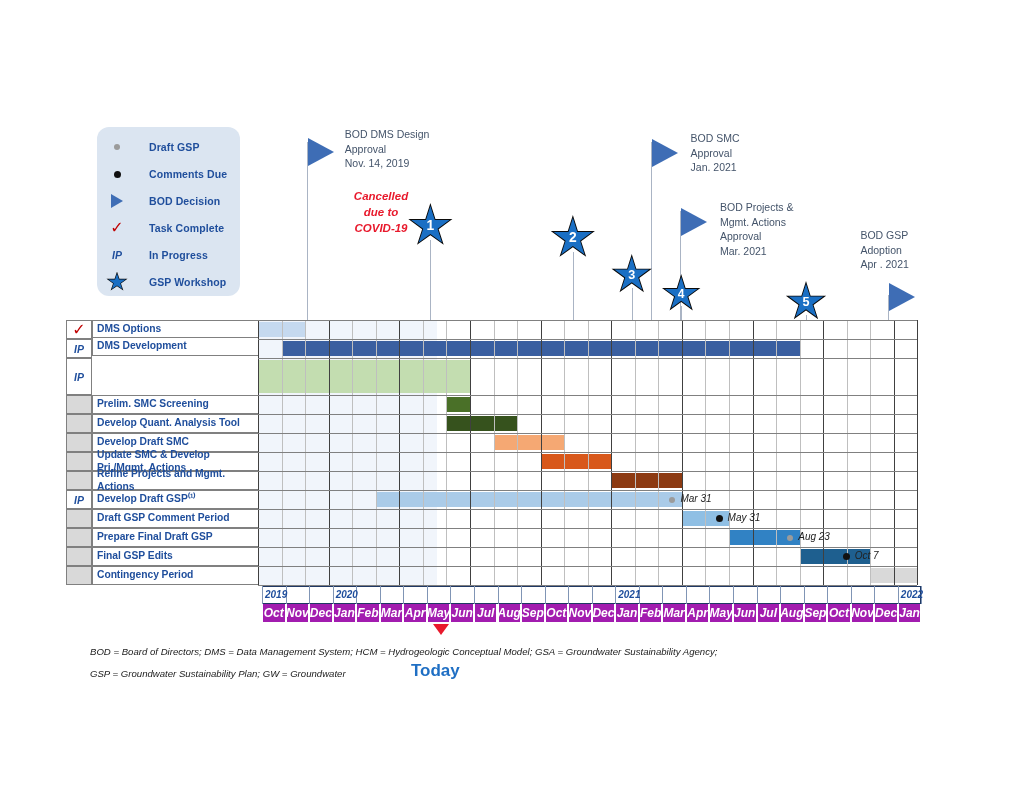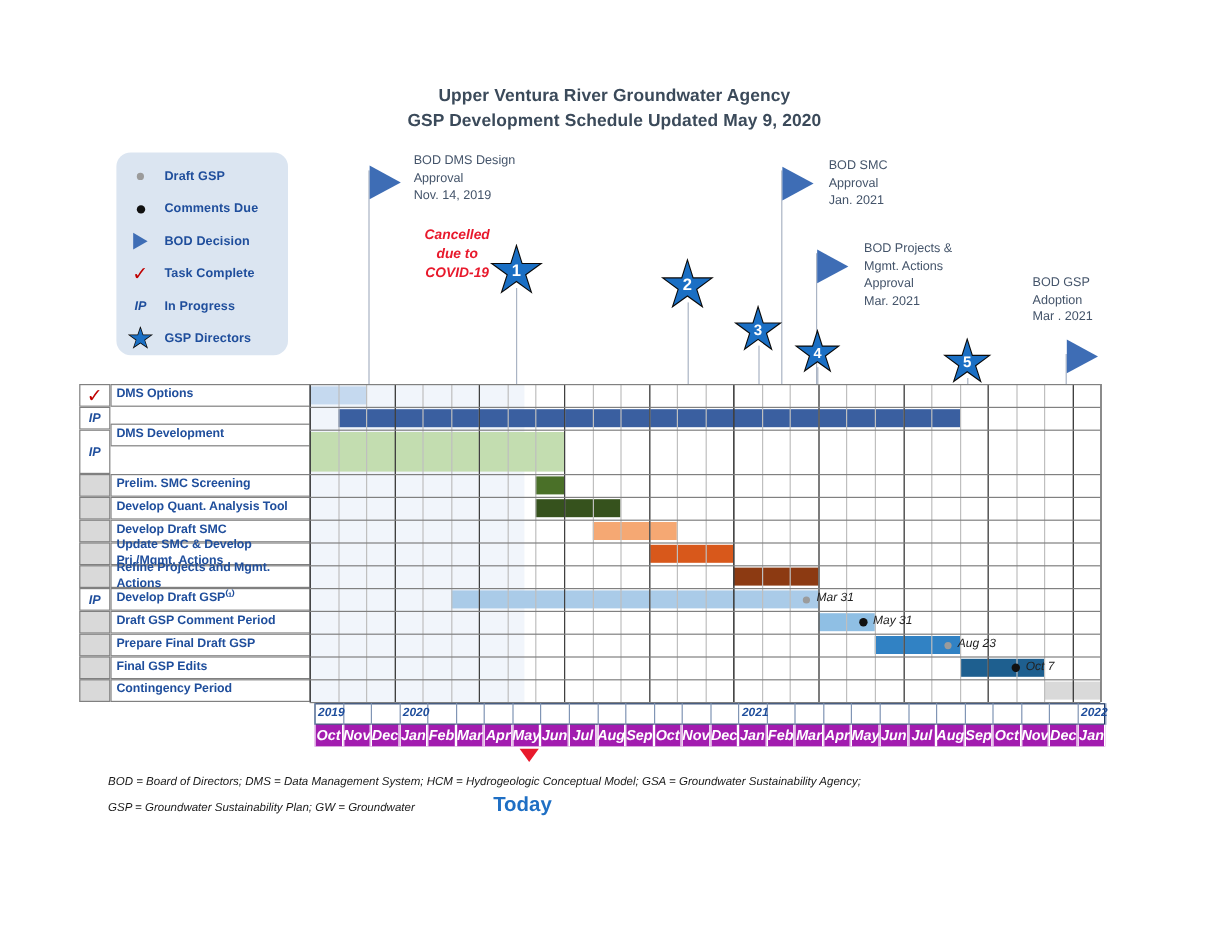--- a/index.html
+++ b/index.html
@@ -24,21 +24,21 @@
   }
   .legend-row{
     position:absolute;left:0;width:143px;height:28px;
     display:flex;align-items:center;
   }
   .legend-ico{
     width:40px;text-align:center;font-size:11px;flex:0 0 40px;
     display:flex;align-items:center;justify-content:center;height:28px;
   }
   .legend-lbl{
-    font-size:10.5px;font-weight:bold;color:#1f4e9c;letter-spacing:.1px;
+    font-size:10.5px;font-weight:bold;color:#1f4e9c;letter-spacing:.1px;margin-left:12px;
   }
   .dot-gray{width:6px;height:6px;border-radius:50%;background:#9b9b9b;display:block;}
   .dot-black{width:7px;height:7px;border-radius:50%;background:#111111;display:block;}
   .flag-tri{
     width:0;height:0;border-left:12px solid #3e6db5;
     border-top:7px solid transparent;border-bottom:7px solid transparent;display:block;
   }
   .chk{color:#c00000;font-size:16px;font-weight:bold;line-height:1;font-family:"DejaVu Sans",sans-serif;}
   .ip{font-style:italic;font-weight:bold;font-size:10.5px;color:#1f4e9c;}
   .star-wrap{position:absolute;}
@@ -124,24 +124,20 @@
     font-size:9.6px;font-style:italic;color:#1a1a1a;line-height:13px;
     margin-bottom:9px;font-family:"Liberation Sans",sans-serif;
   }
   .note.head{margin-bottom:9px;}
 </style>
 </head>
 <body>
 
 <div class="root">
 
-  <div class="title">
-    <div>Upper Ventura River Groundwater Agency</div>
-    <div>GSP Development Schedule Updated May 9, 2020</div>
-  </div>
 
   <div class="legend" id="legend">
       <div class="legend-row" style="top: 6px;">
         <div class="legend-ico">
           <span class="dot-gray"></span>
         </div>
         <div class="legend-lbl">Draft GSP</div>
       </div>
       <div class="legend-row" style="top: 33px;">
         <div class="legend-ico">
@@ -167,21 +163,21 @@
         </div>
         <div class="legend-lbl">In Progress</div>
       </div>
       <div class="legend-row" style="top: 141px;">
         <div class="legend-ico">
           <span style="position: relative; display: block; width: 22px; height: 21px;">
             <span class="star-outer" style="width: 22px; height: 21px;"></span>
             <span class="star-inner" style="left: 2px; top: 2px; width: 18px; height: 17px;"></span>
           </span>
         </div>
-        <div class="legend-lbl">GSP Directors</div>
+        <div class="legend-lbl">GSP Workshop</div>
       </div>
     </div>
 
   <div id="annotations">
       <div class="pole" style="left: 306.745px; top: 142px; height: 178px;"></div>
       <div class="flag-big" style="left: 307.745px; top: 138px;"></div>
       <div class="callout" style="left: 344.745px; top: 127px;">BOD DMS Design
 Approval
 Nov. 14, 2019</div>
       <div class="cancelled" style="left: 345px; top: 188px; width: 72px;">Cancelled
@@ -195,21 +191,21 @@
       <div class="pole" style="left: 680.013px; top: 211px; height: 109px;"></div>
       <div class="flag-big" style="left: 681.013px; top: 208px;"></div>
       <div class="callout" style="left: 720.013px; top: 200px;">BOD Projects &amp;
 Mgmt. Actions
 Approval
 Mar.  2021</div>
       <div class="pole" style="left: 888.43px; top: 295px; height: 25px;"></div>
       <div class="flag-big" style="left: 889.43px; top: 283px;"></div>
       <div class="callout" style="left: 860.43px; top: 228px;">BOD GSP
 Adoption
-Mar . 2021</div>
+Apr . 2021</div>
       <div class="pole" style="left: 430.382px; top: 239.8px; height: 80.2px;"></div>
       <div class="star-wrap" style="left: 407.382px; top: 203px; width: 46px; height: 46px;">
         <div class="star-outer" style="width: 46px; height: 46px;"></div>
         <div class="star-inner" style="left: 3px; top: 3px; width: 40px; height: 40px;"></div>
         <div class="star-num" style="top: 15.18px; font-size: 13.8px;">1</div>
       </div>
       <div class="pole" style="left: 572.86px; top: 251.8px; height: 68.2px;"></div>
       <div class="star-wrap" style="left: 549.86px; top: 215px; width: 46px; height: 46px;">
         <div class="star-outer" style="width: 46px; height: 46px;"></div>
         <div class="star-inner" style="left: 3px; top: 3px; width: 40px; height: 40px;"></div>
@@ -236,21 +232,21 @@
     </div>
 
   <div id="gantt" style="width: 855.4px; height: 301px;">
       <div class="row-ico white" style="top: 0px; height: 19px;">
         <span class="chk">✓</span>
       </div>
       <div class="row-lbl" style="top: 0px; height: 19px;">DMS Options</div>
       <div class="row-ico white" style="top: 19px; height: 19px;">
         <span class="ip">IP</span>
       </div>
-      <div class="row-lbl" style="top: 33px; height: 19px;">DMS Development</div>
+      <div class="row-lbl" style="top: 17px; height: 19px;">DMS Development</div>
       <div class="row-ico white" style="top: 38px; height: 37px;">
         <span class="ip">IP</span>
       </div>
       <div class="row-ico" style="top: 75px; height: 19px;"></div>
       <div class="row-lbl" style="top: 75px; height: 19px;">Prelim. SMC Screening</div>
       <div class="row-ico" style="top: 94px; height: 19px;"></div>
       <div class="row-lbl" style="top: 94px; height: 19px;">Develop Quant. Analysis Tool</div>
       <div class="row-ico" style="top: 113px; height: 19px;"></div>
       <div class="row-lbl" style="top: 113px; height: 19px;">Develop Draft SMC</div>
       <div class="row-ico" style="top: 132px; height: 19px;"></div>

